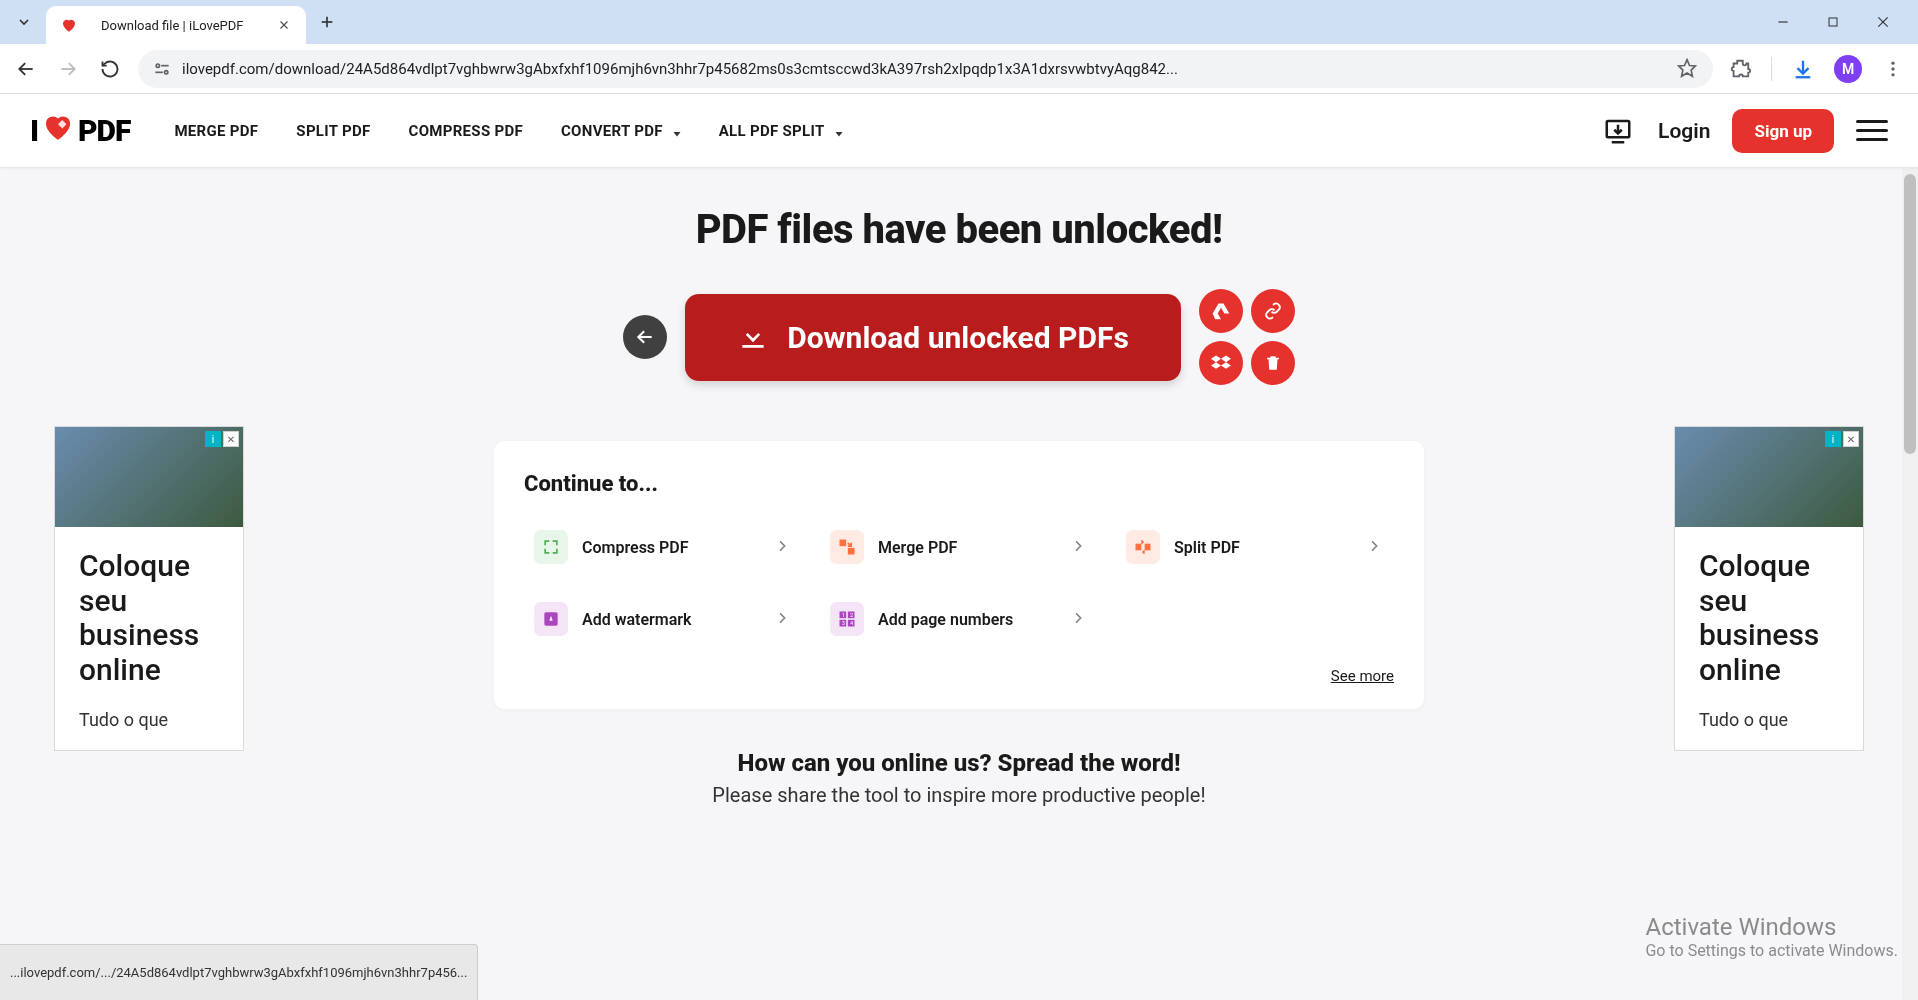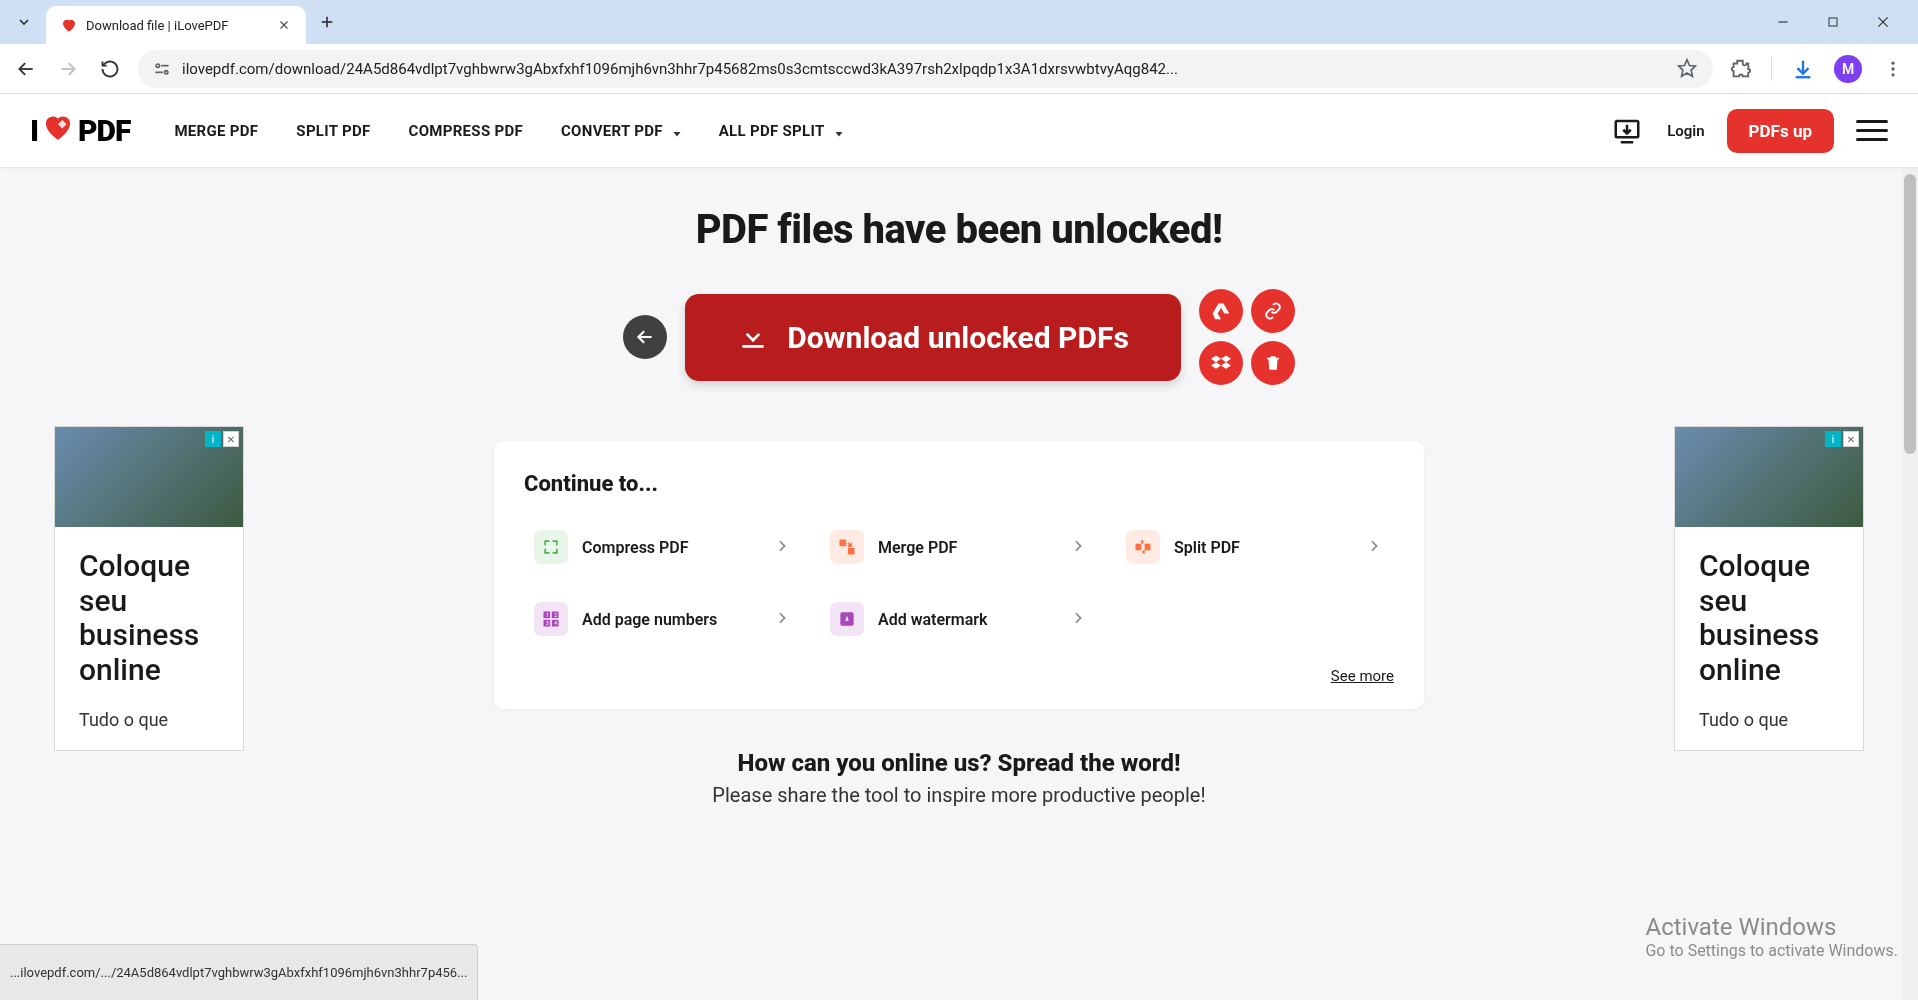--- a/index.html
+++ b/index.html
@@ -2,21 +2,21 @@
 <html><head>
 <meta charset="utf-8">
 <style>
 * { margin: 0; padding: 0; box-sizing: border-box; font-family: -apple-system, BlinkMacSystemFont, "Segoe UI", Roboto, Arial, sans-serif; }
 body { width: 1918px; height: 1000px; overflow: hidden; background: #fff; }
 
 
 .browser-chrome { background: #cfe0f4; display: flex; flex-direction: column; }
 .tab-bar { display: flex; align-items: center; height: 44px; padding: 0 8px; gap: 6px; }
 .tab-menu-btn { width: 32px; height: 32px; display:flex; align-items:center; justify-content:center; border-radius:6px; cursor:pointer; }
-.tab { background: #fff; border-radius: 10px 10px 0 0; padding: 8px 14px; display: flex; align-items: center; gap: 8px; min-width: 260px; height: 38px; margin-top: 6px; }
+.tab { background: #fff; border-radius: 10px 10px 0 0; padding: 8px 14px; display: flex; align-items: center; gap: 23px; min-width: 260px; height: 38px; margin-top: 6px; }
 .tab .favicon { width: 18px; height: 18px; }
 .tab .title { font-size: 13px; color: #222; flex: 1; white-space: nowrap; overflow: hidden; text-overflow: ellipsis; }
 .tab .close { width: 16px; height: 16px; display:flex; align-items:center; justify-content:center; cursor:pointer; color:#555; }
 .new-tab { width: 30px; height: 30px; display:flex; align-items:center; justify-content:center; cursor:pointer; color:#333; }
 .win-controls { margin-left: auto; display: flex; gap: 20px; padding-right: 12px; }
 .win-controls .wc { width: 30px; height: 30px; display:flex; align-items:center; justify-content:center; cursor:pointer; color:#333; }
 
 .addr-bar { background: #fff; height: 50px; display: flex; align-items: center; padding: 0 12px; gap: 14px; border-bottom: 1px solid #dcdcdc; }
 .addr-bar .nav-btn { width: 28px; height: 28px; display:flex; align-items:center; justify-content:center; cursor:pointer; color:#555; border-radius:50%; }
 .addr-bar .nav-btn.disabled { color: #bdbdbd; }
@@ -32,21 +32,21 @@
 
 
 .site-header { height: 74px; background:#fff; border-bottom:1px solid #e6e6e6; display:flex; align-items:center; padding: 0 30px; box-shadow: 0 1px 3px rgba(0,0,0,0.04); position:relative; z-index:2; }
 .logo { display:flex; align-items:center; gap:3px; font-weight:900; font-size:30px; letter-spacing:-1px; margin-right: 44px; }
 .logo .heart svg { width:34px; height:34px; }
 .main-nav { display:flex; gap: 38px; }
 .main-nav .nav-item { font-size: 15px; font-weight:700; color:#1a1a1a; cursor:pointer; display:flex; align-items:center; gap:8px; letter-spacing:0.3px; }
 .main-nav .nav-item .caret { width:10px; height:10px; }
 .header-right { margin-left:auto; display:flex; align-items:center; gap: 22px; }
 .desktop-icon { width:36px; height:36px; display:flex; align-items:center; justify-content:center; cursor:pointer; }
-.login-link { font-size:15px; font-weight:600; color:#1a1a1a; cursor:pointer; }
+.login-link { font-size:21px; font-weight:600; color:#1a1a1a; cursor:pointer; }
 .signup-btn { background:#e5322d; color:#fff; font-size:17px; font-weight:700; border:none; border-radius:10px; padding: 12px 22px; cursor:pointer; }
 .hamburger { width:32px; height:32px; display:flex; flex-direction:column; justify-content:center; gap:6px; cursor:pointer; }
 .hamburger span { height:3px; background:#1a1a1a; border-radius:2px; }
 
 
 .page { background:#f6f6f9; min-height: 832px; position:relative; }
 .hero-title { text-align:center; font-size:40px; font-weight:800; color:#1a1a1a; padding-top: 38px; letter-spacing:-0.5px; }
 
 .download-row { display:flex; justify-content:center; align-items:center; gap: 18px; margin-top: 36px; }
 .back-circle { width:44px; height:44px; border-radius:50%; background:#404040; color:#fff; display:flex; align-items:center; justify-content:center; cursor:pointer; }
@@ -242,21 +242,21 @@
   <div class="header-right">
     <div class="desktop-icon">
       <svg width="30" height="30" viewBox="0 0 24 24" fill="none" stroke="#1a1a1a" stroke-width="2">
           <rect x="3" y="4" width="18" height="13" rx="1"></rect>
           <line x1="7" y1="21" x2="17" y2="21"></line>
           <line x1="12" y1="7" x2="12" y2="13"></line>
           <polyline points="9 11 12 14 15 11"></polyline>
         </svg>
     </div>
     <span class="login-link">Login</span>
-    <button class="signup-btn">PDFs up</button>
+    <button class="signup-btn">Sign up</button>
     <div class="hamburger">
         <span></span>
         <span></span>
         <span></span>
       </div>
   </div>
 </div>
 
 <div class="page">
   <div class="scrollbar-v">
@@ -359,20 +359,32 @@
       </div>
       <div class="tool-item">
         <div class="tool-icon" style="background:#ffebe4">
             <svg width="20" height="20" viewBox="0 0 24 24" fill="#ff7043">
               <rect x="3" y="8" width="7" height="8"></rect>
               <rect x="14" y="8" width="7" height="8"></rect>
               <path d="M10 4l2 2-2 2M14 20l-2-2 2-2" stroke="#ff7043" stroke-width="2" fill="none"></path>
             </svg>
           </div>
         <span class="tool-label">Split PDF</span>
+        <span class="tool-chevron"><svg width="16" height="16" viewBox="0 0 24 24" fill="none" stroke="#888" stroke-width="2.5">
+              <polyline points="9 5 16 12 9 19"></polyline>
+            </svg></span>
+      </div>
+      <div class="tool-item">
+        <div class="tool-icon" style="background:#f3e5f5">
+            <svg width="20" height="20" viewBox="0 0 24 24" fill="#ab47bc">
+              <rect x="4" y="4" width="16" height="16" rx="2"></rect>
+              <path fill="#fff" d="M12 8l2 6h-4z"></path>
+            </svg>
+          </div>
+        <span class="tool-label">Add watermark</span>
         <span class="tool-chevron"><svg width="16" height="16" viewBox="0 0 24 24" fill="none" stroke="#888" stroke-width="2.5">
               <polyline points="9 5 16 12 9 19"></polyline>
             </svg></span>
       </div>
       <div class="tool-item">
         <div class="tool-icon" style="background:#f3e5f5">
             <svg width="20" height="20" viewBox="0 0 24 24" fill="#ab47bc">
               <rect x="3" y="3" width="8" height="8"></rect>
               <rect x="13" y="3" width="8" height="8"></rect>
               <rect x="3" y="13" width="8" height="8"></rect>
@@ -381,32 +393,20 @@
               <text x="16" y="9" font-size="6" fill="#fff">2</text>
               <text x="6" y="19" font-size="6" fill="#fff">3</text>
               <text x="16" y="19" font-size="6" fill="#fff">4</text>
             </svg>
           </div>
         <span class="tool-label">Add page numbers</span>
         <span class="tool-chevron"><svg width="16" height="16" viewBox="0 0 24 24" fill="none" stroke="#888" stroke-width="2.5">
               <polyline points="9 5 16 12 9 19"></polyline>
             </svg></span>
       </div>
-      <div class="tool-item">
-        <div class="tool-icon" style="background:#f3e5f5">
-            <svg width="20" height="20" viewBox="0 0 24 24" fill="#ab47bc">
-              <rect x="4" y="4" width="16" height="16" rx="2"></rect>
-              <path fill="#fff" d="M12 8l2 6h-4z"></path>
-            </svg>
-          </div>
-        <span class="tool-label">Add watermark</span>
-        <span class="tool-chevron"><svg width="16" height="16" viewBox="0 0 24 24" fill="none" stroke="#888" stroke-width="2.5">
-              <polyline points="9 5 16 12 9 19"></polyline>
-            </svg></span>
-      </div>
     </div>
     <div class="see-more">
       <a>See more</a>
     </div>
   </div>
 
   <div class="thank-section">
     <div class="thank-title">How can you online us? Spread the word!</div>
     <div class="thank-sub">Please share the tool to inspire more productive people!</div>
   </div>

